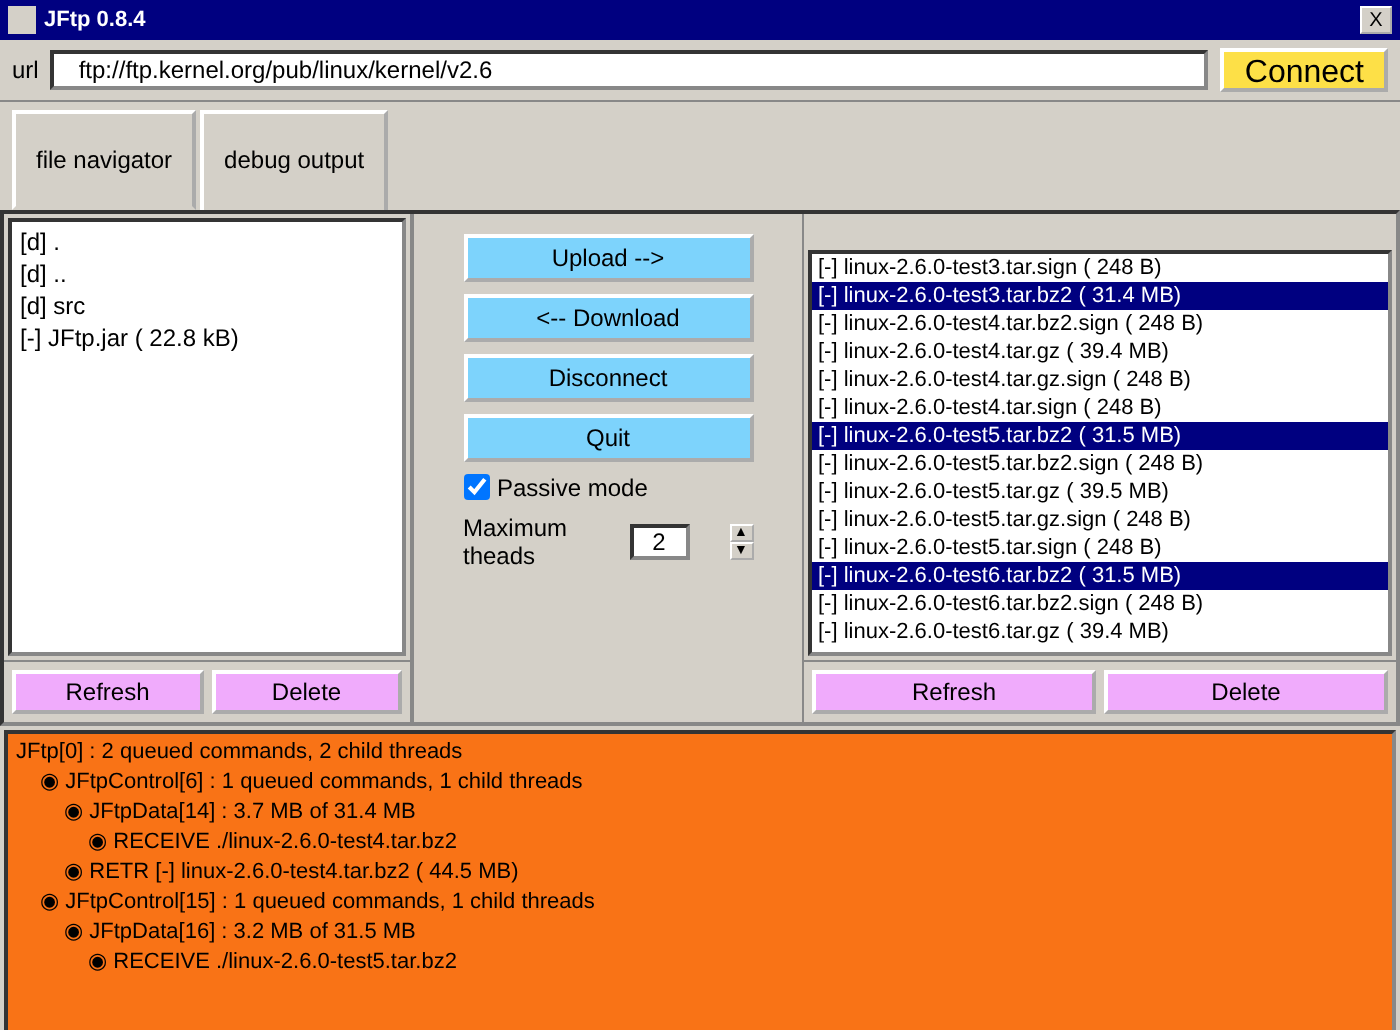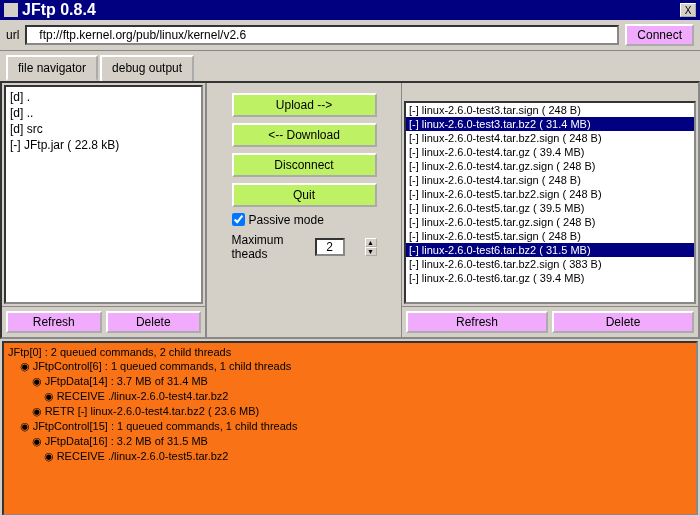--- a/index.html
+++ b/index.html
@@ -16,21 +16,21 @@
     .title-bar {
       background: #000080;
       color: white;
       display: flex;
       align-items: center;
       justify-content: space-between;
       padding: 2px 4px;
       height: 20px;
     }
     .title-bar-title {
-      font-size: 16px;
+      font-size: 11px;
       font-weight: bold;
     }
     .title-bar-close {
       background: #d4d0c8;
       border: 1px outset #fff;
       width: 16px;
       height: 14px;
       font-size: 10px;
       cursor: pointer;
       display: flex;
@@ -59,40 +59,40 @@
     }
     .url-input {
       flex: 1;
       height: 20px;
       border: 2px inset #888;
       background: white;
       font-size: 12px;
       padding: 0 12px;
     }
     .connect-btn {
-      background: #f0abfc;
+      background: #fde047;
       border: 2px outset #fff;
       padding: 2px 10px;
-      font-size: 12px;
+      font-size: 16px;
       cursor: pointer;
       height: 22px;
     }
 
     
     .tabs {
       display: flex;
       background: #d4d0c8;
       padding: 4px 6px 0;
       gap: 2px;
     }
     .tab {
       background: #d4d0c8;
       border: 2px outset #fff;
       border-bottom: none;
-      padding: 4px 10px;
+      padding: 16px 10px;
       font-size: 12px;
       cursor: pointer;
     }
     .tab.active {
       background: #d4d0c8;
       border-bottom: 2px solid #d4d0c8;
       z-index: 1;
     }
 
     
@@ -144,21 +144,21 @@
       width: 195px;
       display: flex;
       flex-direction: column;
       align-items: center;
       padding: 10px 8px;
       gap: 6px;
       border-right: 1px solid #888;
     }
     .ctrl-btn {
       width: 145px;
-      background: #bef264;
+      background: #7dd3fc;
       border: 2px outset #fff;
       padding: 3px 8px;
       font-size: 12px;
       cursor: pointer;
       text-align: center;
     }
     .passive-mode {
       display: flex;
       align-items: flex-start;
       gap: 4px;
@@ -311,38 +311,39 @@
   </div>
 
   <div class="right-panel">
     <div class="remote-file-list" id="remote-file-list">
         <div class="remote-file-item">[-] linux-2.6.0-test3.tar.sign  ( 248 B)</div>
         <div class="remote-file-item selected">[-] linux-2.6.0-test3.tar.bz2  ( 31.4 MB)</div>
         <div class="remote-file-item">[-] linux-2.6.0-test4.tar.bz2.sign  ( 248 B)</div>
         <div class="remote-file-item">[-] linux-2.6.0-test4.tar.gz  ( 39.4 MB)</div>
         <div class="remote-file-item">[-] linux-2.6.0-test4.tar.gz.sign  ( 248 B)</div>
         <div class="remote-file-item">[-] linux-2.6.0-test4.tar.sign  ( 248 B)</div>
+        <div class="remote-file-item selected">[-] linux-2.6.0-test5.tar.bz2  ( 31.5 MB)</div>
         <div class="remote-file-item">[-] linux-2.6.0-test5.tar.bz2.sign  ( 248 B)</div>
         <div class="remote-file-item">[-] linux-2.6.0-test5.tar.gz  ( 39.5 MB)</div>
         <div class="remote-file-item">[-] linux-2.6.0-test5.tar.gz.sign  ( 248 B)</div>
         <div class="remote-file-item">[-] linux-2.6.0-test5.tar.sign  ( 248 B)</div>
         <div class="remote-file-item selected">[-] linux-2.6.0-test6.tar.bz2  ( 31.5 MB)</div>
-        <div class="remote-file-item">[-] linux-2.6.0-test6.tar.bz2.sign  ( 383 B)</div>
+        <div class="remote-file-item">[-] linux-2.6.0-test6.tar.bz2.sign  ( 248 B)</div>
         <div class="remote-file-item">[-] linux-2.6.0-test6.tar.gz  ( 39.4 MB)</div>
       </div>
     <div class="right-bottom">
       <button class="small-btn">Refresh</button>
       <button class="small-btn">Delete</button>
     </div>
   </div>
 
 </div>
 
 <div class="debug-area" id="debug-log-area">
     <div class="log-item log-indent-0">JFtp[0] : 2 queued commands, 2 child threads</div>
     <div class="log-item log-indent-1">  ◉ JFtpControl[6] : 1 queued commands, 1 child threads</div>
     <div class="log-item log-indent-2">    ◉ JFtpData[14] : 3.7 MB of 31.4 MB</div>
     <div class="log-item log-indent-3">      ◉ RECEIVE ./linux-2.6.0-test4.tar.bz2</div>
-    <div class="log-item log-indent-2">    ◉ RETR [-] linux-2.6.0-test4.tar.bz2  ( 23.6 MB)</div>
+    <div class="log-item log-indent-2">    ◉ RETR [-] linux-2.6.0-test4.tar.bz2  ( 44.5 MB)</div>
     <div class="log-item log-indent-1">  ◉ JFtpControl[15] : 1 queued commands, 1 child threads</div>
     <div class="log-item log-indent-2">    ◉ JFtpData[16] : 3.2 MB of 31.5 MB</div>
     <div class="log-item log-indent-3">      ◉ RECEIVE ./linux-2.6.0-test5.tar.bz2</div>
   </div>
 
 </body></html>

